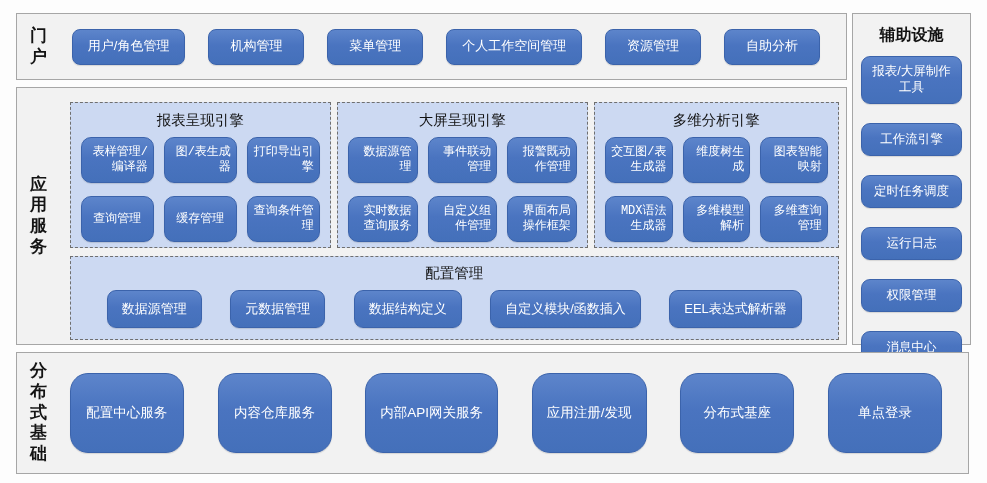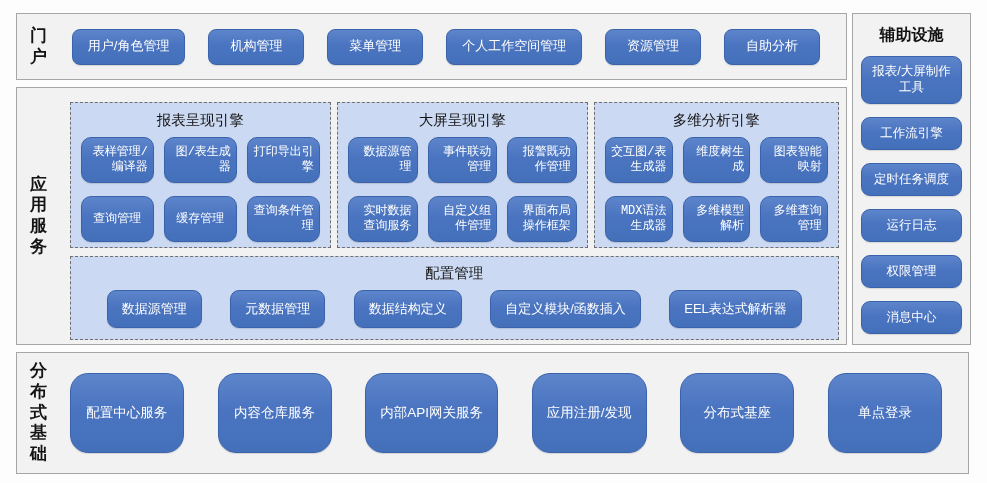--- a/index.html
+++ b/index.html
@@ -39,21 +39,21 @@
     cursor:default;
   }
   
   #portal{left:16px;top:13px;width:831px;height:67px;display:flex;align-items:center;}
   #portal .vlabel{margin-left:13px;}
   .portal-row{flex:1;display:flex;justify-content:space-between;align-items:center;padding:0 26px 0 24px;}
   .portal-row .btn{height:36px;padding:0 15px;min-width:96px;font-size:13px;}
   
   #aux{left:852px;top:13px;width:119px;height:332px;display:flex;flex-direction:column;align-items:center;padding:9px 0 0 0;}
   .aux-title{font-size:16px;font-weight:bold;margin:2px 0 10px 0;}
-  .aux-col{display:flex;flex-direction:column;align-items:center;gap:13px;}
+  .aux-col{display:flex;flex-direction:column;align-items:center;gap:19px;}
   .aux-col .btn{width:101px;height:33px;border-radius:9px;font-size:12.5px;padding:1px 6px;}
   .aux-col .btn.tall{height:48px;}
   
   #appsvc{left:16px;top:87px;width:831px;height:258px;display:flex;}
   #appsvc .vlabel{margin:auto 0 auto 13px;}
   .app-content{flex:1;padding:14px 8px 0 22px;box-sizing:border-box;}
   .engines-row{display:flex;gap:6px;font-family:Liberation Mono, monospace;}
   .panel{
     background:#ccd9f2;
     border:1px dashed #6f6f6f;

